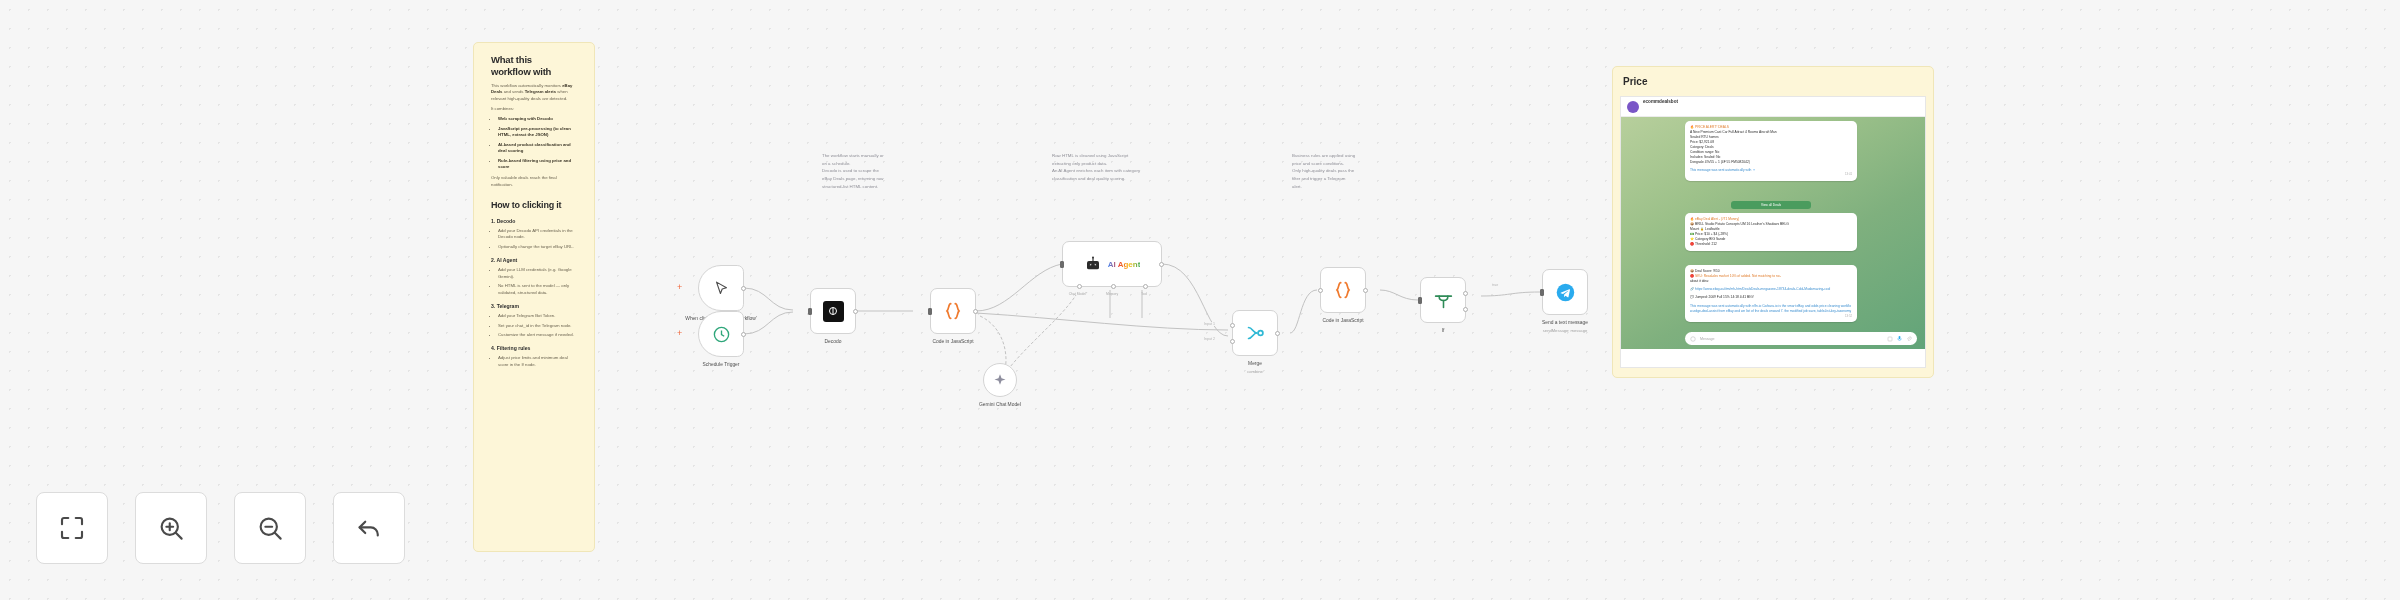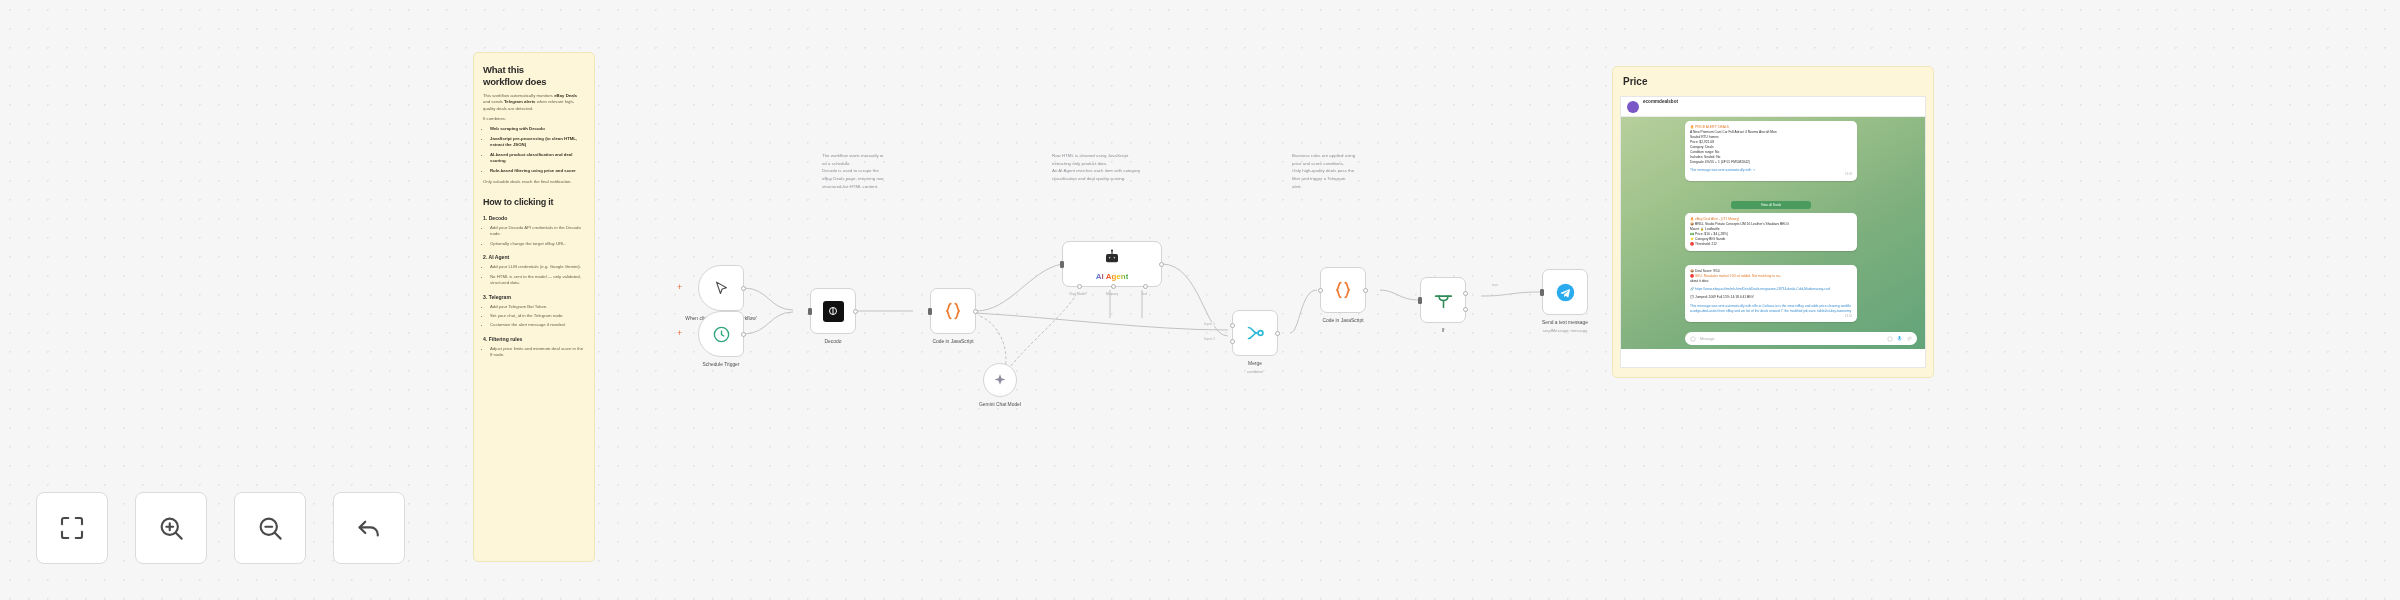--- a/index.html
+++ b/index.html
@@ -22,24 +22,24 @@
   .ctrl-btn {
     width: 72px; height: 72px; background: #ffffff;
     border: 1px solid #dcdcdc; border-radius: 8px;
     display: flex; align-items: center; justify-content: center;
     cursor: pointer;
   }
   .ctrl-btn svg { width: 30px; height: 30px; stroke: #4a4a4a; fill: none; stroke-width: 1.7; }
 
   
   .sticky {
-    position: absolute; left: 473px; top: 52px;
+    position: absolute; left: 473px; top: 42px;
     width: 122px; height: 510px;
     background: #fdf6d8; border: 1px solid #f0e6b8; border-radius: 5px;
-    padding: 11px 9px; overflow: hidden;
+    padding: 11px 17px; overflow: hidden;
     color: #4a4330;
   }
   .sticky h1 { font-size: 9.5px; line-height: 1.25; font-weight: 700; color: #2b2b2b; letter-spacing: -.2px; }
   .sticky h2 { font-size: 9px; line-height: 1.25; font-weight: 700; color: #2b2b2b; margin-top: 11px; letter-spacing: -.2px; }
   .sticky h3 { font-size: 5.1px; font-weight: 700; color: #2b2b2b; margin-top: 7px; }
   .sticky p  { font-size: 4.3px; line-height: 1.55; margin-top: 5px; color: #6a6350; }
   .sticky p.tight { margin-top: 3px; }
   .sticky ul { margin-top: 4px; padding-left: 7px; }
   .sticky li { font-size: 4.3px; line-height: 1.5; margin-bottom: 3px; color: #6a6350; }
   .sticky b { color: #3a3426; font-weight: 700; }
@@ -229,21 +229,21 @@
   <div class="node" style="left:930px; top:288px;">
     <svg width="22" height="22" viewBox="0 0 24 24" fill="none" stroke="#f07a2e" stroke-width="1.9" stroke-linecap="round">
       <path d="M9.5 4C7 4 7.6 10 5.5 12c2.1 2 1.5 8 4 8"></path>
       <path d="M14.5 4c2.5 0 1.9 6 4 8-2.1 2-1.5 8-4 8"></path>
     </svg>
     <span class="port in sq"></span>
     <span class="port out"></span>
     <span class="node-label">Code in JavaScript</span>
   </div>
 
-  <div class="node wide" style="left:1062px; top:241px;flex-direction:column;">
+  <div class="node wide" style="left:1062px; top:241px;">
     <svg width="18" height="18" viewBox="0 0 24 24" fill="none" stroke="#2b2b2b" stroke-width="1.5">
       <rect x="4" y="8" width="16" height="11" rx="2.5" fill="#2b2b2b" stroke="none"></rect>
       <circle cx="9" cy="13" r="1.6" fill="#fff"></circle>
         <circle cx="15" cy="13" r="1.6" fill="#fff"></circle>
       <path d="M12 4v4" stroke="#2b2b2b"></path>
         <circle cx="12" cy="3.2" r="1.3" fill="#2b2b2b" stroke="none"></circle>
     </svg>
     <span class="node-title" style="background:linear-gradient(90deg,#4285f4,#ea4335,#fbbc05,#34a853);-webkit-background-clip:text;background-clip:text;color:transparent;">AI Agent</span>
     <span class="port in sq"></span>
     <span class="port out"></span>
@@ -314,21 +314,21 @@
     </svg>
     <span class="port in sq"></span>
     <span class="node-label">
       <span>Send a text message</span>
       <span class="node-sublabel">sendMessage: message</span>
     </span>
   </div>
 
   <div class="sticky">
     <h1>What this</h1>
-    <h1>workflow does</h1>
+    <h1>workflow with</h1>
     <p>
       <span>This workflow automatically</span>
       <span>monitors </span><b>eBay Deals</b><span> and sends</span>
       <b>Telegram alerts</b><span> when relevant</span>
       <span>high-quality deals are detected.</span>
     </p>
     <p class="tight">It combines:</p>
     <ul>
       <li><b>Web scraping with Decodo</b></li>
       <li><b>JavaScript pre-processing (to clean HTML, extract the JSON)</b></li>

